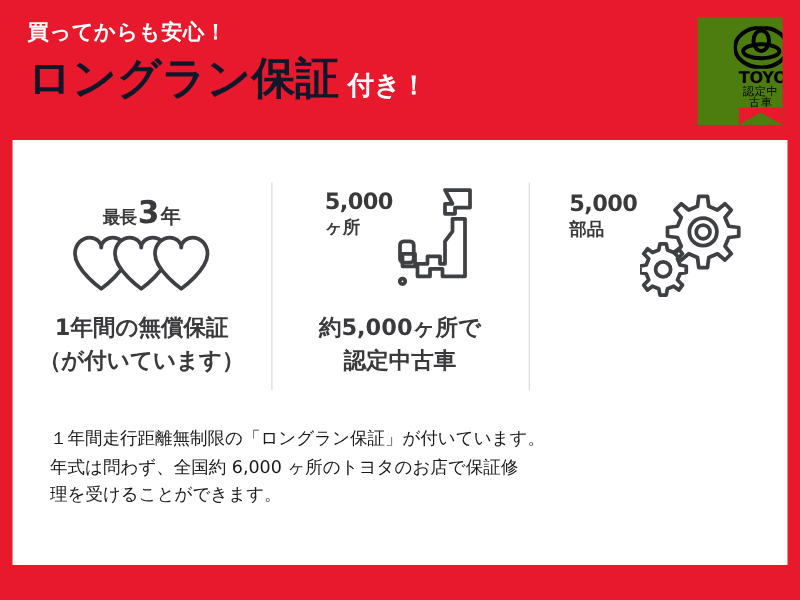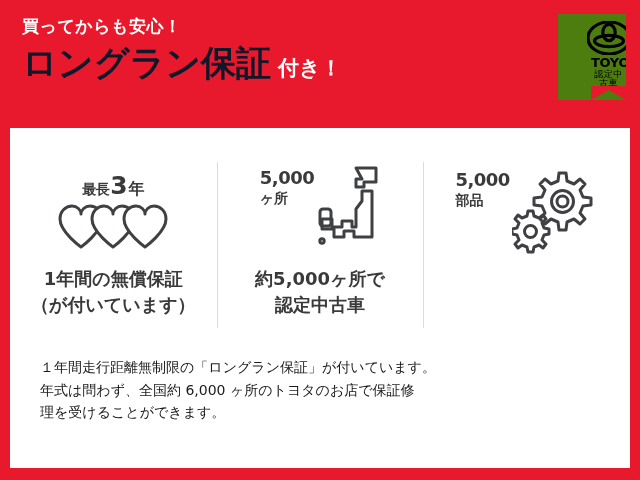--- a/index.html
+++ b/index.html
@@ -123,21 +123,20 @@
   }
 
   
   .panel {
     position: absolute;
     left: 10px;
     top: 112px;
     width: 620px;
     height: 340px;
     background: #ffffff;
-    margin-top: 16px;
   }
 
   
   .features {
     position: absolute;
     left: 0;
     top: 28px;
     width: 620px;
     height: 190px;
     display: flex;

